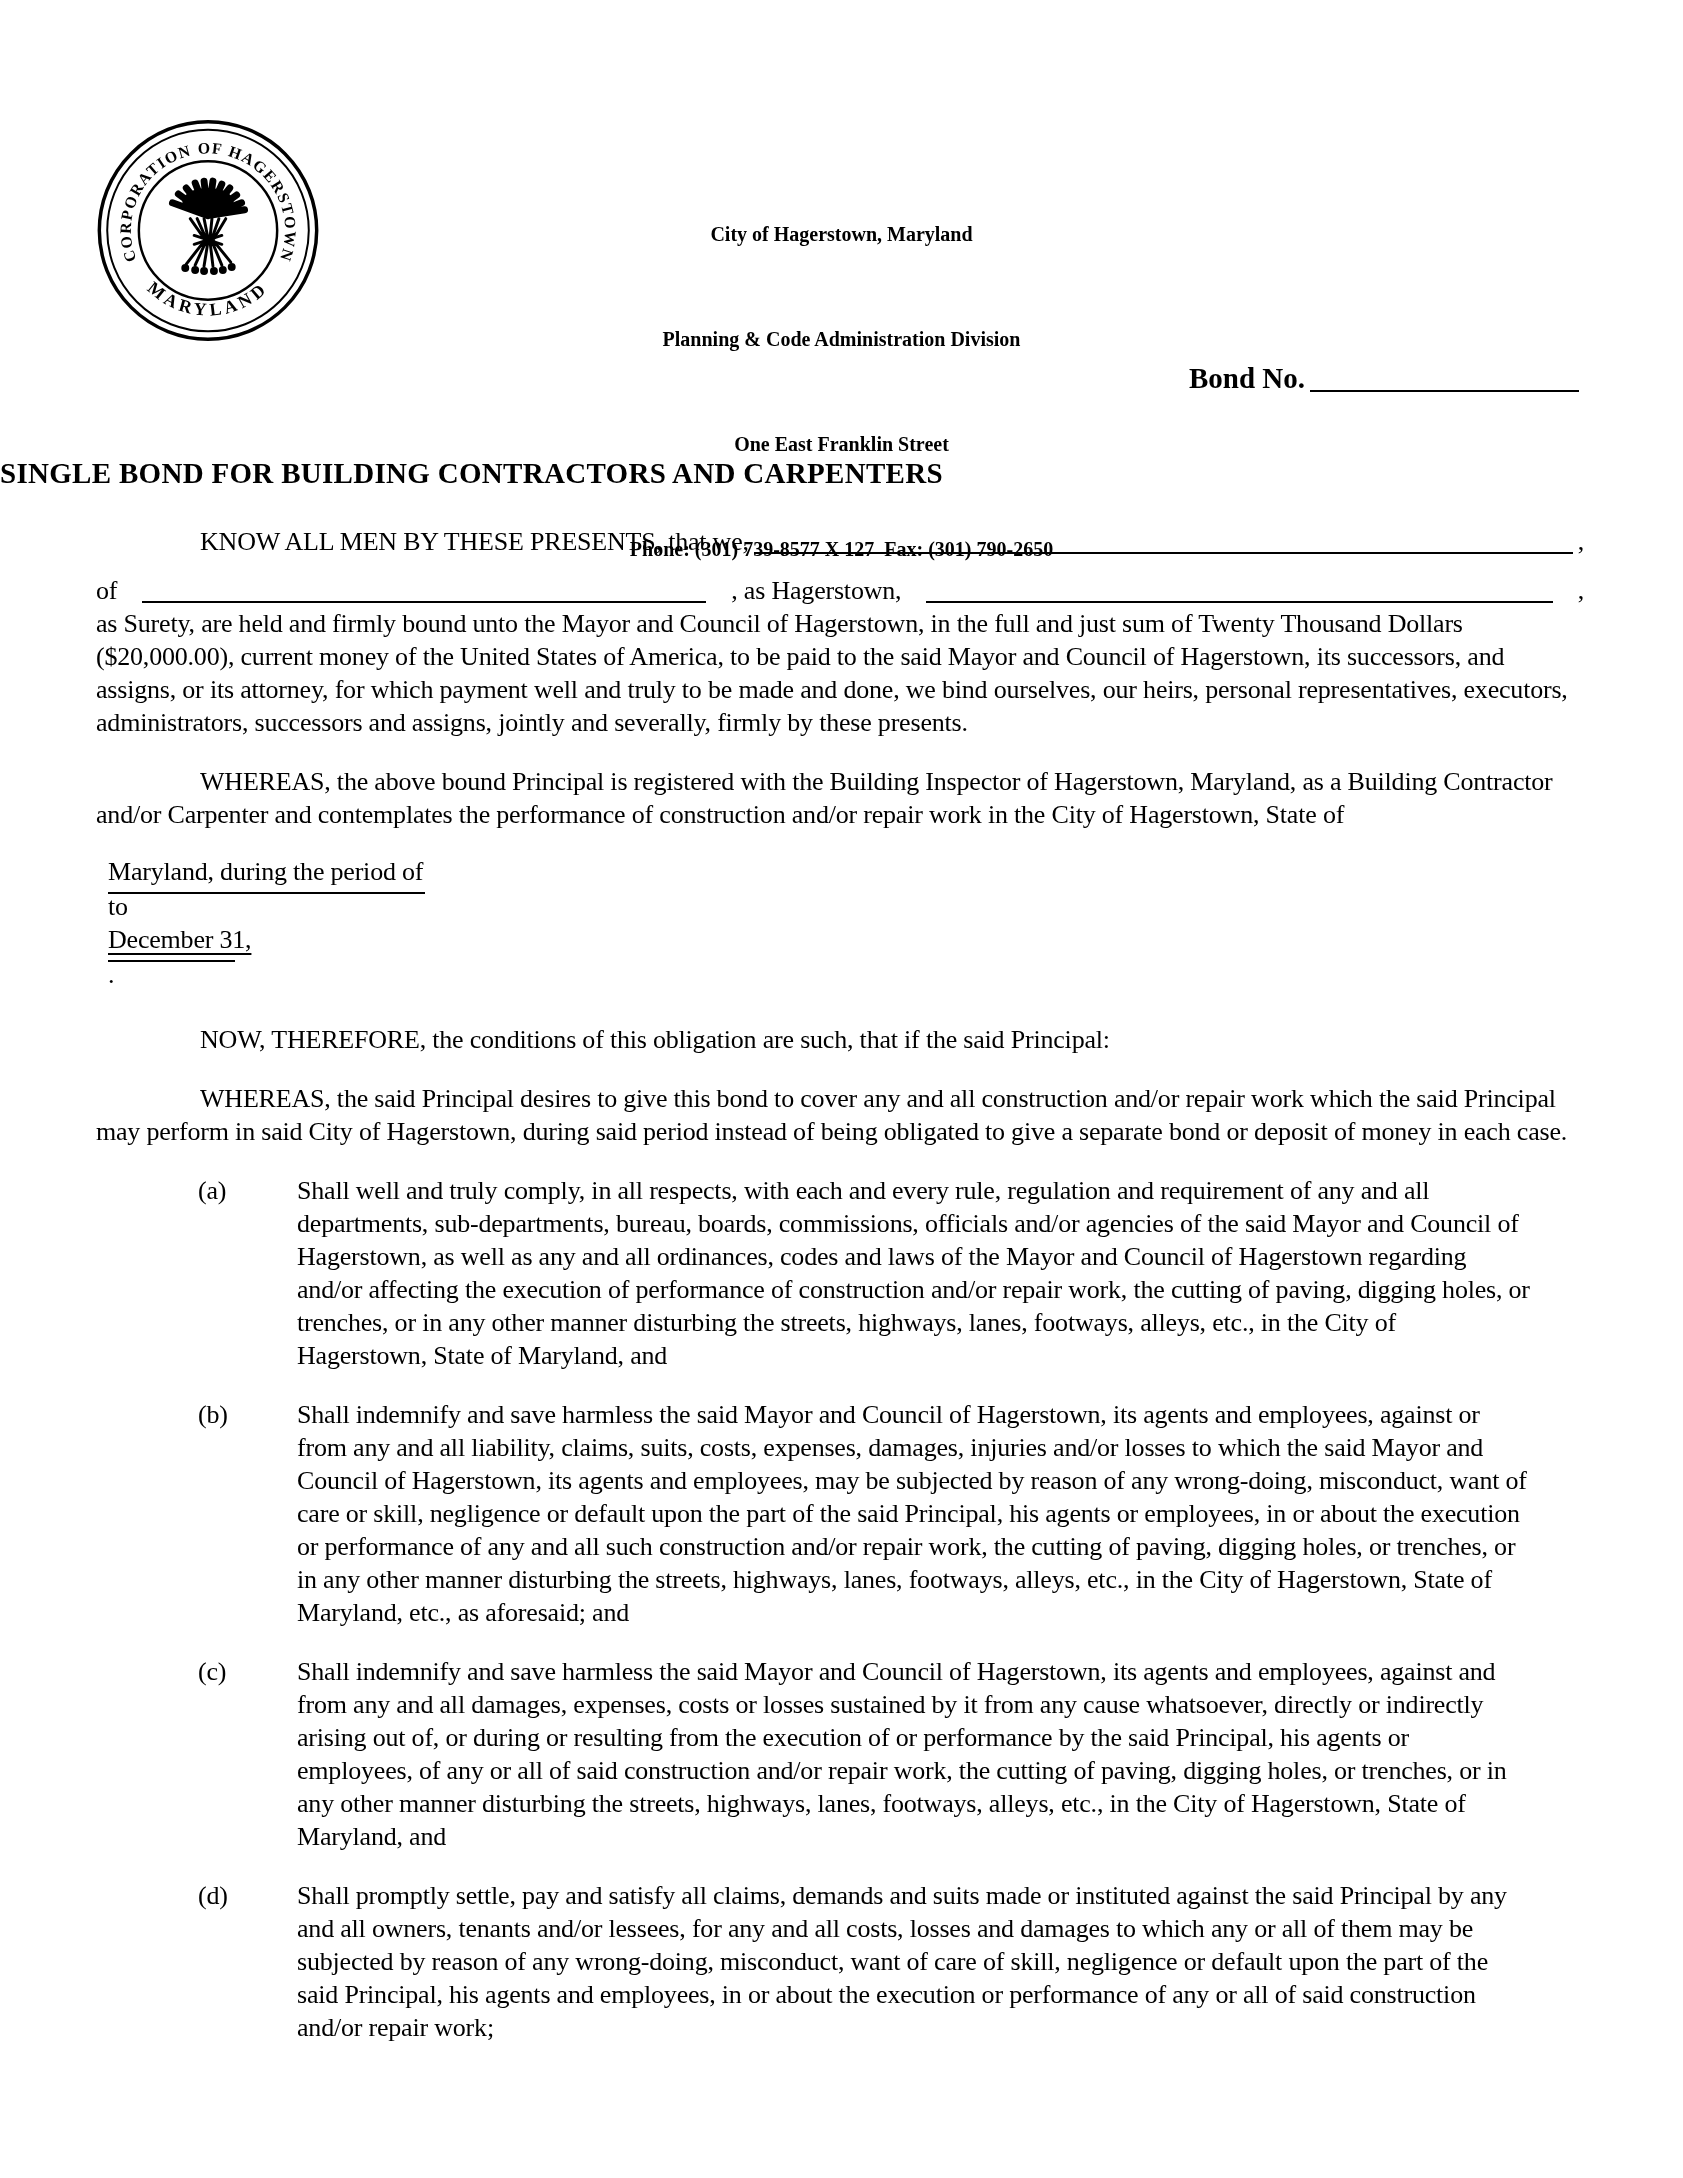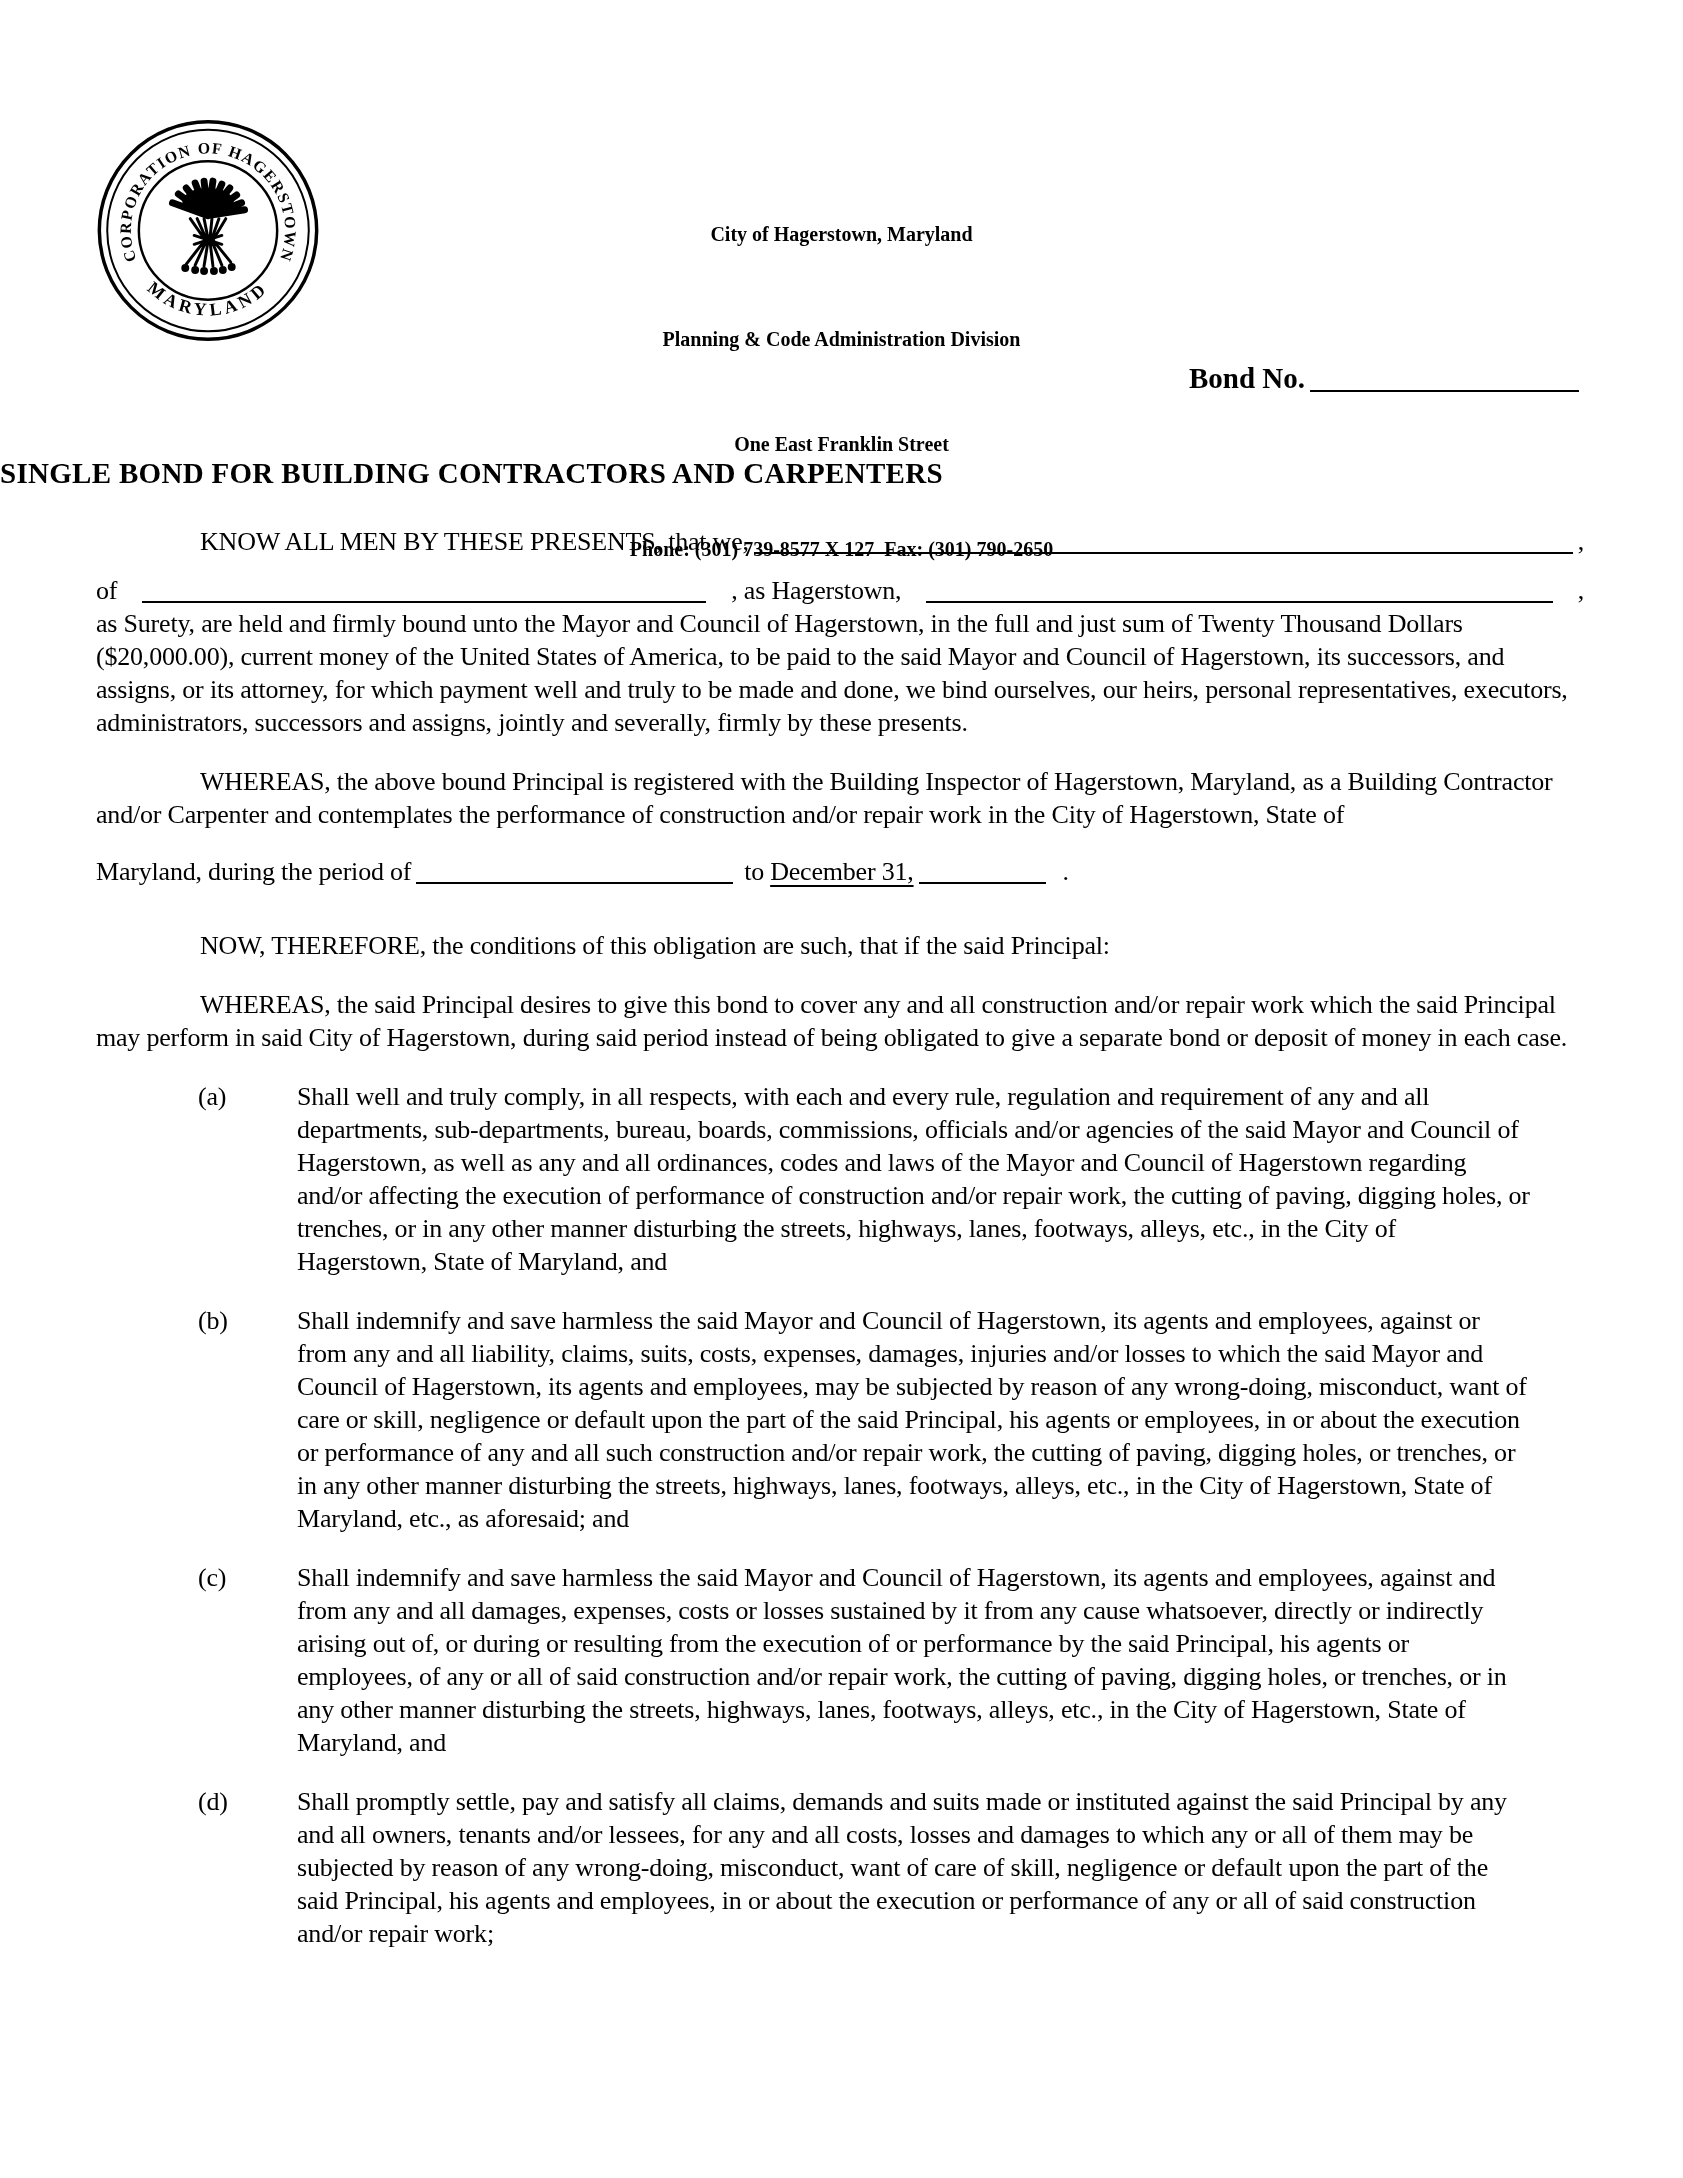--- a/index.html
+++ b/index.html
@@ -32,21 +32,21 @@
   .indent{text-indent:104px;}
   .fill-row{display:flex;align-items:baseline;}
   .nowrap{white-space:pre;flex:none;}
   .blank{border-bottom:2px solid #000;height:0;position:relative;top:4px;margin:0 5px;flex:none;}
   .grow{flex:1 1 auto;}
   .w570{width:564px;}
   .w320{width:317px;}
   .w130{width:127px;}
   .p1{padding-left:104px;margin-bottom:16px;text-align:center;}
   .p2{margin-bottom:0;gap:20px;}
-  .period-row{margin-bottom:41px;}
+  .period-row{margin-bottom:32px;flex-direction:column;}
   .underlined{text-decoration:underline;text-decoration-thickness:2px;text-underline-offset:5px;white-space:pre;flex:none;}
   .endd{margin-left:12px;flex:none;}
   
   .item{display:flex;margin:0 0 26px 0;}
   .item-label{flex:none;width:99px;padding-left:102px;}
   .item-text{flex:1 1 auto;padding-right:54px;}
 </style>
 </head>
 <body>
 

